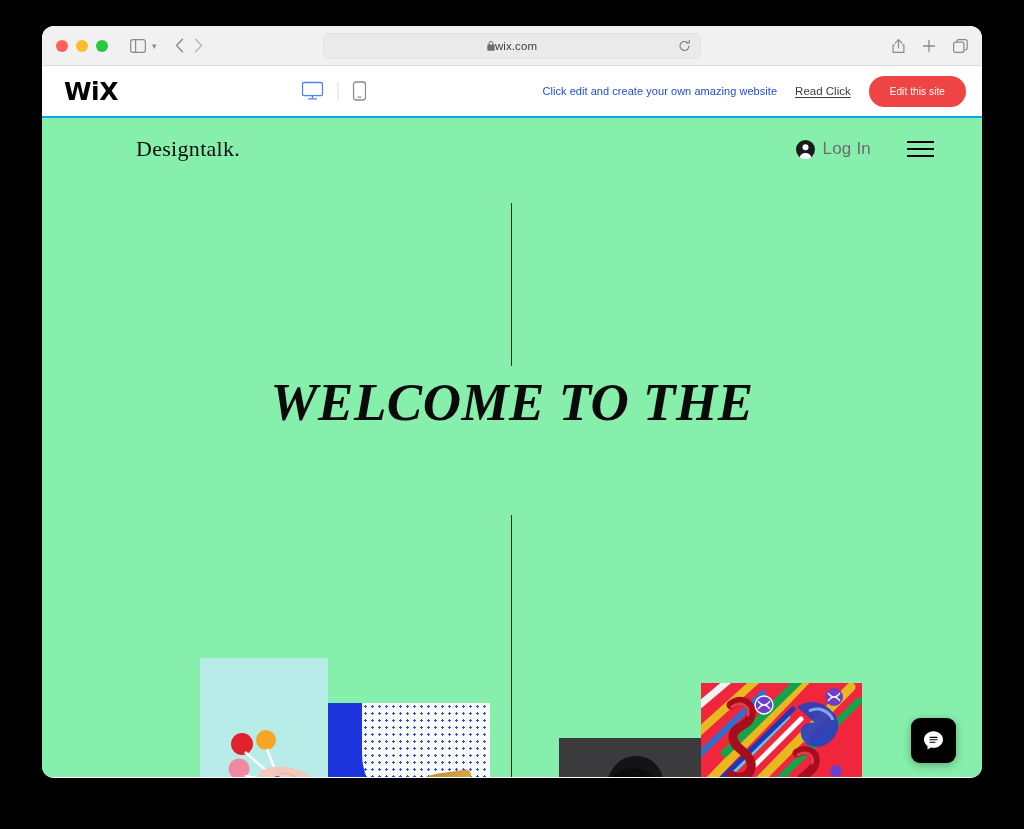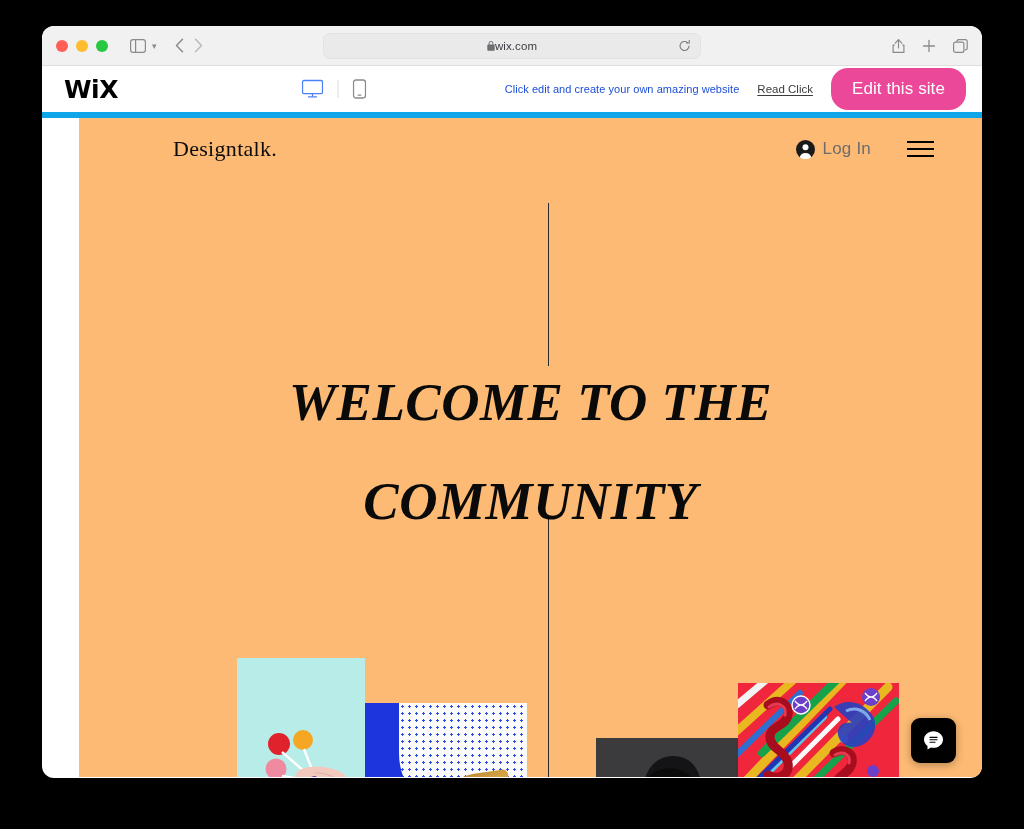--- a/index.html
+++ b/index.html
@@ -58,21 +58,21 @@
   .reload{
     position:absolute; right:9px; top:50%; transform:translateY(-50%);
     color:#7b7b80; display:flex;
   }
   .tb-right{ margin-left:auto; display:flex; align-items:center; gap:17px; }
 
   
   .wixbar{
     height:52px;
     background:#fff;
-    border-bottom:6px solid #0ea5e9;
+    border-bottom:2px solid #0ea5e9;
     display:flex; align-items:center;
     padding:0 16px 0 22px;
     position:relative;
   }
   .wix-logo{
     font-family:"DejaVu Sans", sans-serif;
     font-size:25px; font-weight:700; color:#000;
     letter-spacing:-.5px;
     line-height:1;
   }
@@ -89,38 +89,37 @@
   .wix-right{
     margin-left:auto; display:flex; align-items:center; gap:18px;
   }
   .wix-msg{ font-size:11px; color:#1d4ed8; letter-spacing:.05px; }
   .read-more{
     font-size:11.5px; color:#3b3b3b;
     text-decoration:underline; text-underline-offset:2px;
     cursor:pointer;
   }
   .edit-btn{
-    background:#ec4899;
+    background:#ef4444;
     color:#fff;
-    font-size:17px;
+    font-size:10px;
     border:none;
     border-radius:17px;
     padding:0 21px;
-    height:42px;
+    height:31px;
     cursor:pointer;
     letter-spacing:.1px;
   }
 
   
   .site{
     position:relative;
     height:659px;
-    background:#fdba74;
+    background:#86efac;
     overflow:hidden;
-    margin-left:37px;
   }
 
   .site-header{
     height:62px;
     display:flex; align-items:center;
     padding:0 48px 0 94px;
     position:relative;
   }
   .brand{
     font-family:"Liberation Serif", serif;
@@ -332,21 +331,20 @@
       </div>
     </div>
 
     <div class="vline top"></div>
     <div class="vline bottom"></div>
 
     <div class="hero">
       <h1>
         <span>WELCOME TO THE</span><br>
         <br>
-        <span>COMMUNITY</span>
       </h1>
     </div>
 
     <div class="collage">
 
       <div class="tile tile-mint">
         <svg class="lolli-hand" viewBox="0 0 110 90">
           <circle cx="24" cy="24" r="11" fill="#e0222c"></circle>
           <circle cx="48" cy="20" r="10" fill="#f5a623"></circle>
           <circle cx="21" cy="49" r="10.5" fill="#f08aa0"></circle>

